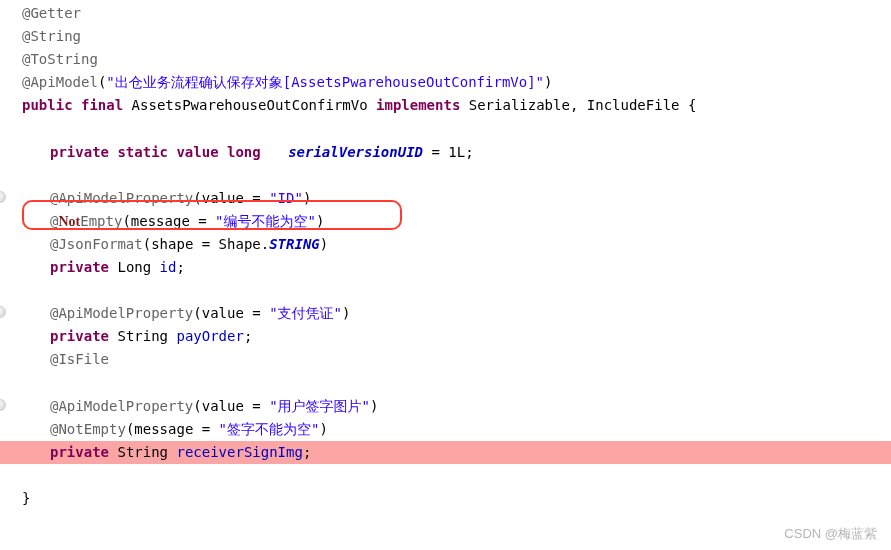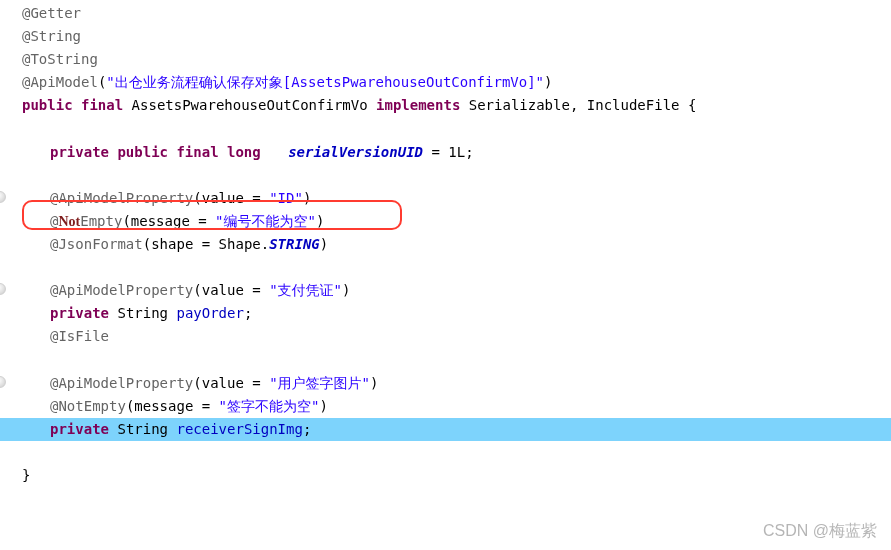--- a/index.html
+++ b/index.html
@@ -31,21 +31,21 @@
       position: absolute;
       left: -6px;
       top: 4px;
       width: 12px;
       height: 12px;
       border-radius: 50%;
       background: radial-gradient(circle at 35% 35%, #ffffff, #e0e0e0 60%, #c8c8c8);
       border: 1px solid #d0d0d0;
     }
     .highlighted-bg {
-      background: #7dd3fc;
+      background: #fca5a5;
     }
     .annotation {
       color: #646464;
     }
     .annotation-name {
       color: #7f1d1d;
       font-weight: bold;
       font-family: Liberation Serif, serif;
     }
     .keyword {
@@ -81,21 +81,21 @@
       border-radius: 10px;
       position: absolute;
       pointer-events: none;
     }
     .watermark {
       position: absolute;
       bottom: 6px;
       right: 14px;
       color: rgba(120,120,120,0.55);
       font-family: Arial, sans-serif;
-      font-size: 16px;
+      font-size: 13px;
     }
     .indent {
       display: inline-block;
       width: 28px;
     }
   </style>
 </head>
 <body>
 
 <div class="code-container">
@@ -105,30 +105,31 @@
 <div class="line"><span class="annotation">@</span><span class="annotation">String</span></div>
 
 <div class="line"><span class="annotation">@</span><span class="annotation">ToString</span></div>
 
 <div class="line"><span class="annotation">@</span><span class="annotation">ApiModel</span><span class="black">(</span><span class="string">"出仓业务流程确认保存对象[AssetsPwarehouseOutConfirmVo]"</span><span class="black">)</span></div>
 
 <div class="line"><span class="keyword">public final</span><span> </span><span class="type">AssetsPwarehouseOutConfirmVo </span><span class="keyword">implements</span><span> </span><span class="type">Serializable, IncludeFile {</span></div>
 
 <div class="line">&nbsp;</div>
 
-<div class="line"><span class="indent"></span><span class="keyword">private public final long</span><span> </span><span class="static-field">serialVersionUID</span><span class="black"> = 1L;</span></div>
+<div class="line"><span class="indent"></span><span class="keyword">private static value long</span><span> </span><span class="static-field">serialVersionUID</span><span class="black"> = 1L;</span></div>
 
 <div class="line">&nbsp;</div>
 
 <div class="line"><span class="gutter-marker"></span><span class="indent"></span><span class="annotation">@</span><span class="annotation">ApiModelProperty</span><span class="black">(value = </span><span class="string">"ID"</span><span class="black">)</span></div>
 
 <div class="line" style="position:relative;"><span class="indent"></span><span class="annotation">@</span><span class="annotation-name">Not</span><span class="annotation">Empty</span><span class="black">(message = </span><span class="string">"编号不能为空"</span><span class="black">)</span></div>
 
 <div class="line"><span class="indent"></span><span class="annotation">@</span><span class="annotation">JsonFormat</span><span class="black">(shape = Shape.</span><span class="static-italic">STRING</span><span class="black">)</span></div>
 
+<div class="line"><span class="indent"></span><span class="keyword">private</span><span> </span><span class="type">Long </span><span class="field">id</span><span class="black">;</span></div>
 
 <div class="line">&nbsp;</div>
 
 <div class="line"><span class="gutter-marker"></span><span class="indent"></span><span class="annotation">@</span><span class="annotation">ApiModelProperty</span><span class="black">(value = </span><span class="string">"支付凭证"</span><span class="black">)</span></div>
 
 <div class="line"><span class="indent"></span><span class="keyword">private</span><span> </span><span class="type">String </span><span class="field">payOrder</span><span class="black">;</span></div>
 
 <div class="line"><span class="indent"></span><span class="annotation">@</span><span class="annotation">IsFile</span></div>
 
 <div class="line">&nbsp;</div>

